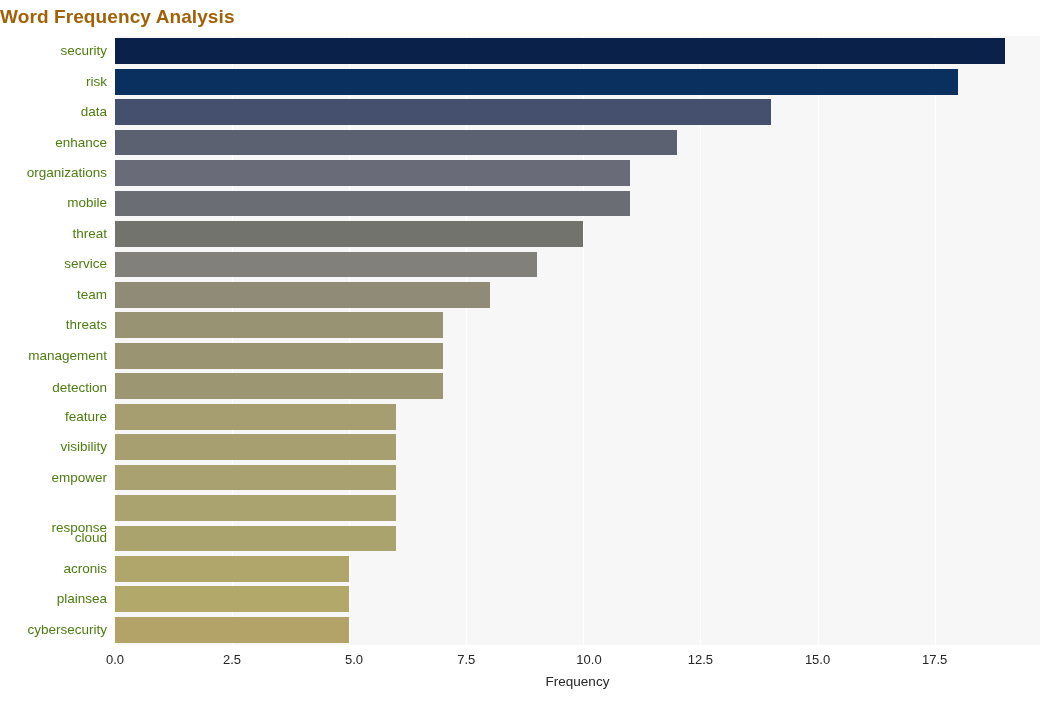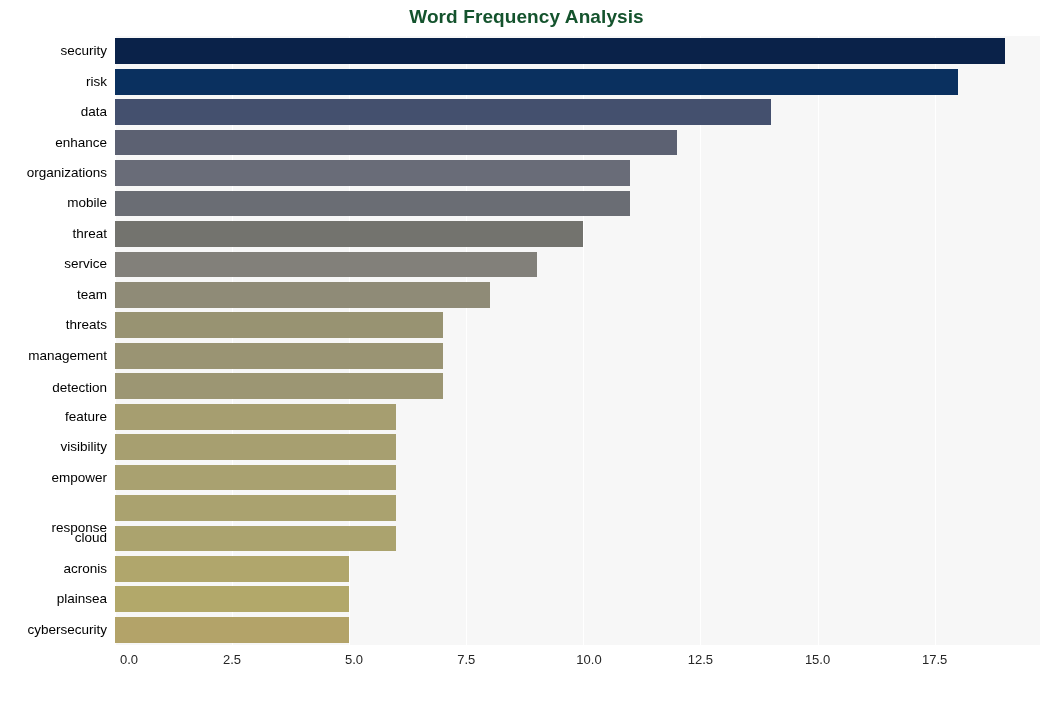--- a/index.html
+++ b/index.html
@@ -22,24 +22,24 @@
     height: 701px;
     background: #ffffff;
   }
 
   
   #chart-title {
     position: absolute;
     left: 0;
     top: 6px;
     width: 1053px;
-    text-align: center;
+    text-align: left;
     font-size: 19px;
     font-weight: bold;
-    color: #14532d;
+    color: #a16207;
     letter-spacing: 0.1px;
   }
 
   
   #plot-area {
     position: absolute;
     left: 115px;
     top: 36px;
     width: 925px;
     height: 609px;
@@ -74,21 +74,21 @@
     top: 36px;
     width: 107px;
     height: 609px;
   }
   .ytick {
     position: absolute;
     right: 0;
     width: 107px;
     text-align: right;
     font-size: 13.5px;
-    color: #000000;
+    color: #4d7c0f;
     line-height: 14px;
   }
 
   
   #x-axis {
     position: absolute;
     left: 115px;
     top: 645px;
     width: 925px;
     height: 30px;
@@ -211,24 +211,25 @@
         <div class="bar-row" style="top: 548.1px; height: 30.45px; width: 925px;">
           <div class="bar" title="plainsea: 5" style="width: 234.177px; background: rgb(178, 168, 106); height: 25.75px;"></div>
         </div>
         <div class="bar-row" style="top: 578.55px; height: 30.45px; width: 925px;">
           <div class="bar" title="cybersecurity: 5" style="width: 234.177px; background: rgb(179, 163, 105); height: 25.75px;"></div>
         </div>
       </div>
   </div>
 
   <div id="x-axis">
-      <div class="xtick" style="left: 14px;">0.0</div>
+      <div class="xtick" style="left: 0px;">0.0</div>
       <div class="xtick" style="left: 117.089px;">2.5</div>
       <div class="xtick" style="left: 239px;">5.0</div>
       <div class="xtick" style="left: 351.266px;">7.5</div>
       <div class="xtick" style="left: 474px;">10.0</div>
       <div class="xtick" style="left: 585.443px;">12.5</div>
       <div class="xtick" style="left: 702.532px;">15.0</div>
       <div class="xtick" style="left: 819.62px;">17.5</div>
     </div>
 
+  <div id="x-axis-label">Frequency</div>
 
 </div>
 
 </body></html>

